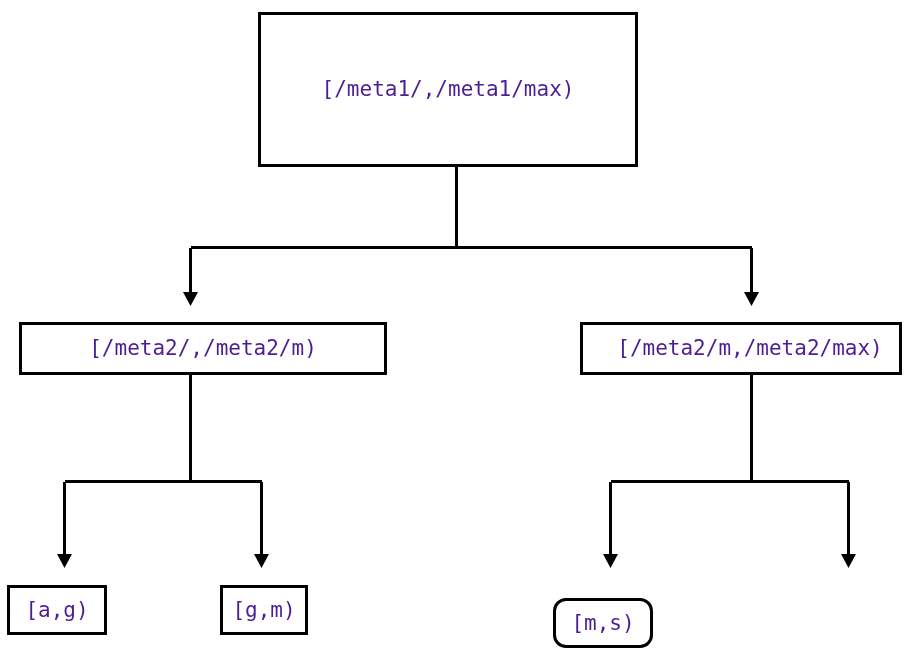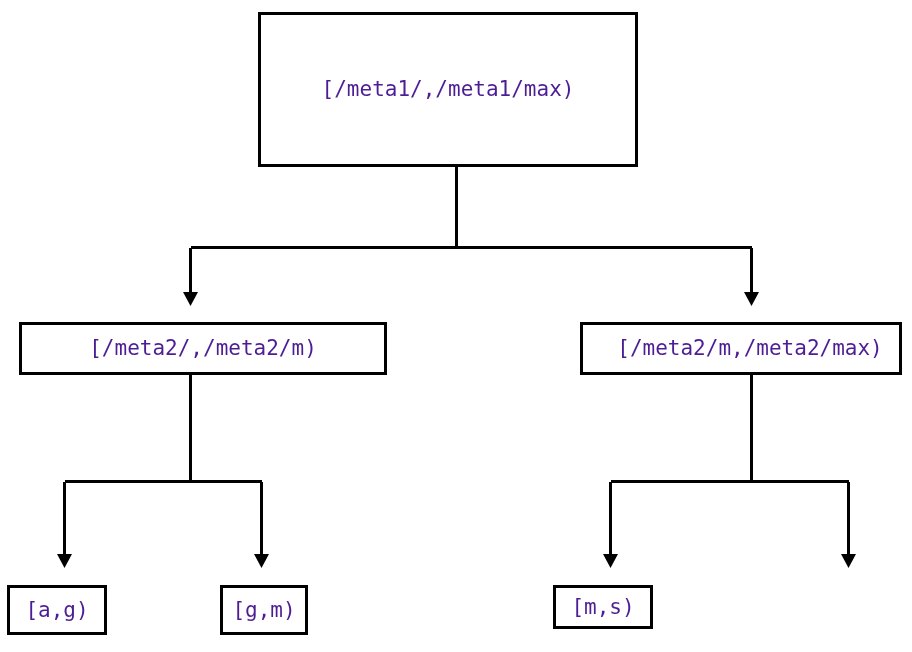--- a/index.html
+++ b/index.html
@@ -101,18 +101,18 @@
   </div>
 
   <div class="node node-leaf" style="left:7px; top:585px; width:100px; height:50px;">
     <span class="node-label">[a,g)</span>
   </div>
 
   <div class="node node-leaf" style="left:220px; top:585px; width:88px; height:50px;">
     <span class="node-label">[g,m)</span>
   </div>
 
-  <div class="node node-leaf" style="left:553px; top:585px; width:100px; height:44px;">
+  <div class="node node-leaf" style="left:553px; top:598px; width:100px; height:50px;border-radius:13px;">
     <span class="node-label">[m,s)</span>
   </div>
 
 
 </div>
 
 </body></html>

